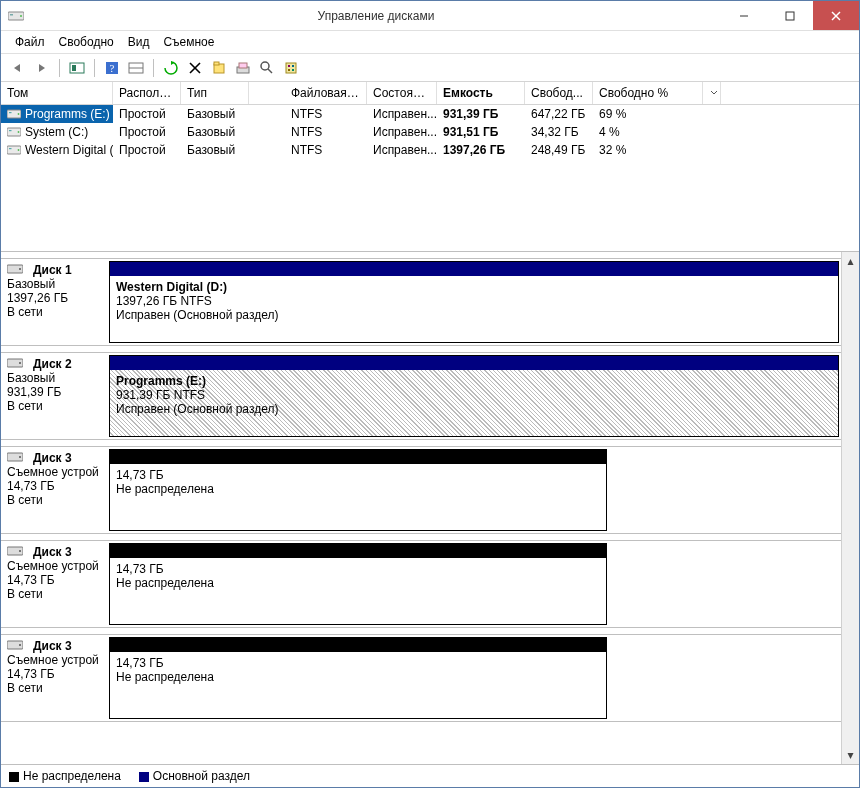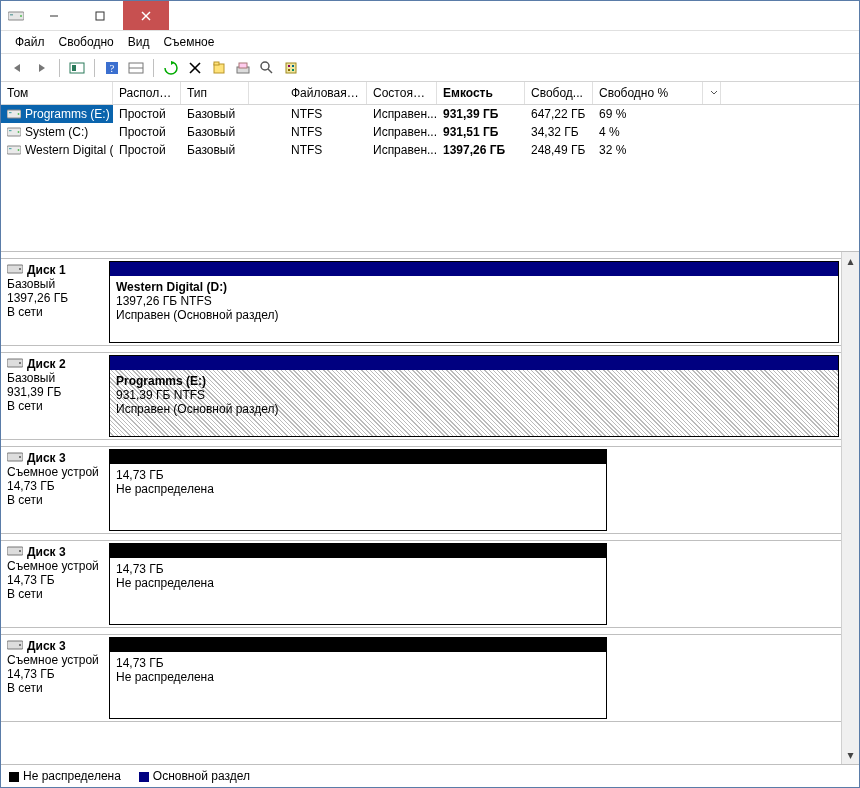--- a/index.html
+++ b/index.html
@@ -40,21 +40,21 @@
   .c5 { width: 88px; font-weight: bold; }
   .c6 { width: 68px; }
   .c7 { width: 110px; }
   .c8 { width: 18px; }
   
   
   .diskpanel { flex: 1; overflow: auto; background: #fff; position: relative; }
   .diskrow { display: flex; border-top: 1px solid #bfbfbf; border-bottom: 1px solid #bfbfbf; margin-bottom: 6px; min-height: 88px; }
   .diskrow:first-child { margin-top: 6px; }
   .diskinfo { width: 106px; padding: 4px 6px; font-size: 12px; }
-  .diskinfo b { display: flex; align-items: center; gap: 4px; }
+  .diskinfo b { display: flex; align-items: center; gap: 10px; }
   .partarea { flex: 1; padding: 2px 2px; display: flex; gap: 0; }
   .part { border: 1px solid #000; display: flex; flex-direction: column; background: #fff; }
   .part .bar { height: 14px; background: #000; }
   .part .bar.primary { background: #000080; }
   .part .desc { padding: 4px 6px; font-size: 12px; background: #fff; flex: 1; }
   .part .desc.hatch {
     background-image: repeating-linear-gradient(45deg,#fff 0 2px,#bbb 2px 3px),
                       repeating-linear-gradient(-45deg,transparent 0 2px,#ccc 2px 3px);
   }
   .part.w-full { flex: 1 1 710px; }
@@ -75,20 +75,21 @@
 <body>
 
 <div class="titlebar">
   <span class="appicon">
     <svg class="drvicon-svg" width="16" height="14" viewBox="0 0 16 14">
         <rect x="0" y="3" width="16" height="8" rx="1" fill="#e6e6e6" stroke="#888"></rect>
         <rect x="2" y="5" width="3" height="1.5" fill="#7aa"></rect>
         <circle cx="13" cy="7" r="1" fill="#5b5"></circle>
       </svg>
   </span>
+  <div class="title">Управление дисками</div>
   <div class="winbtns">
     <div class="winbtn">
       <svg width="10" height="10">
           <line x1="1" y1="5" x2="9" y2="5" stroke="#333" stroke-width="1"></line>
         </svg>
     </div>
     <div class="winbtn">
       <svg width="10" height="10">
           <rect x="1" y="1" width="8" height="8" fill="none" stroke="#333" stroke-width="1"></rect>
         </svg>

